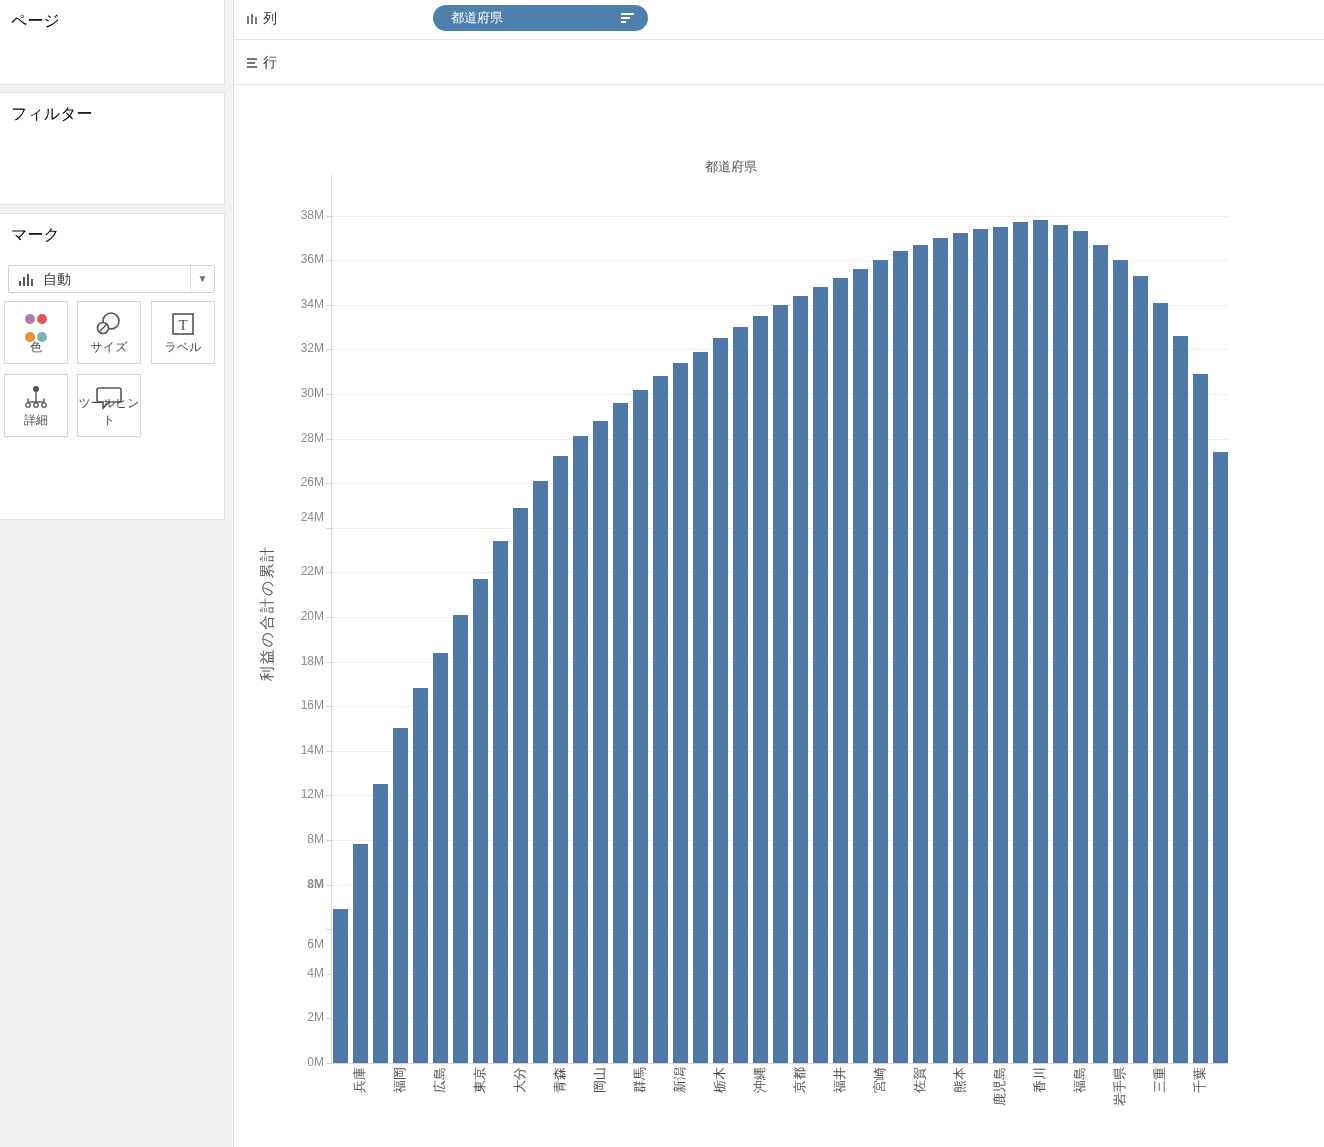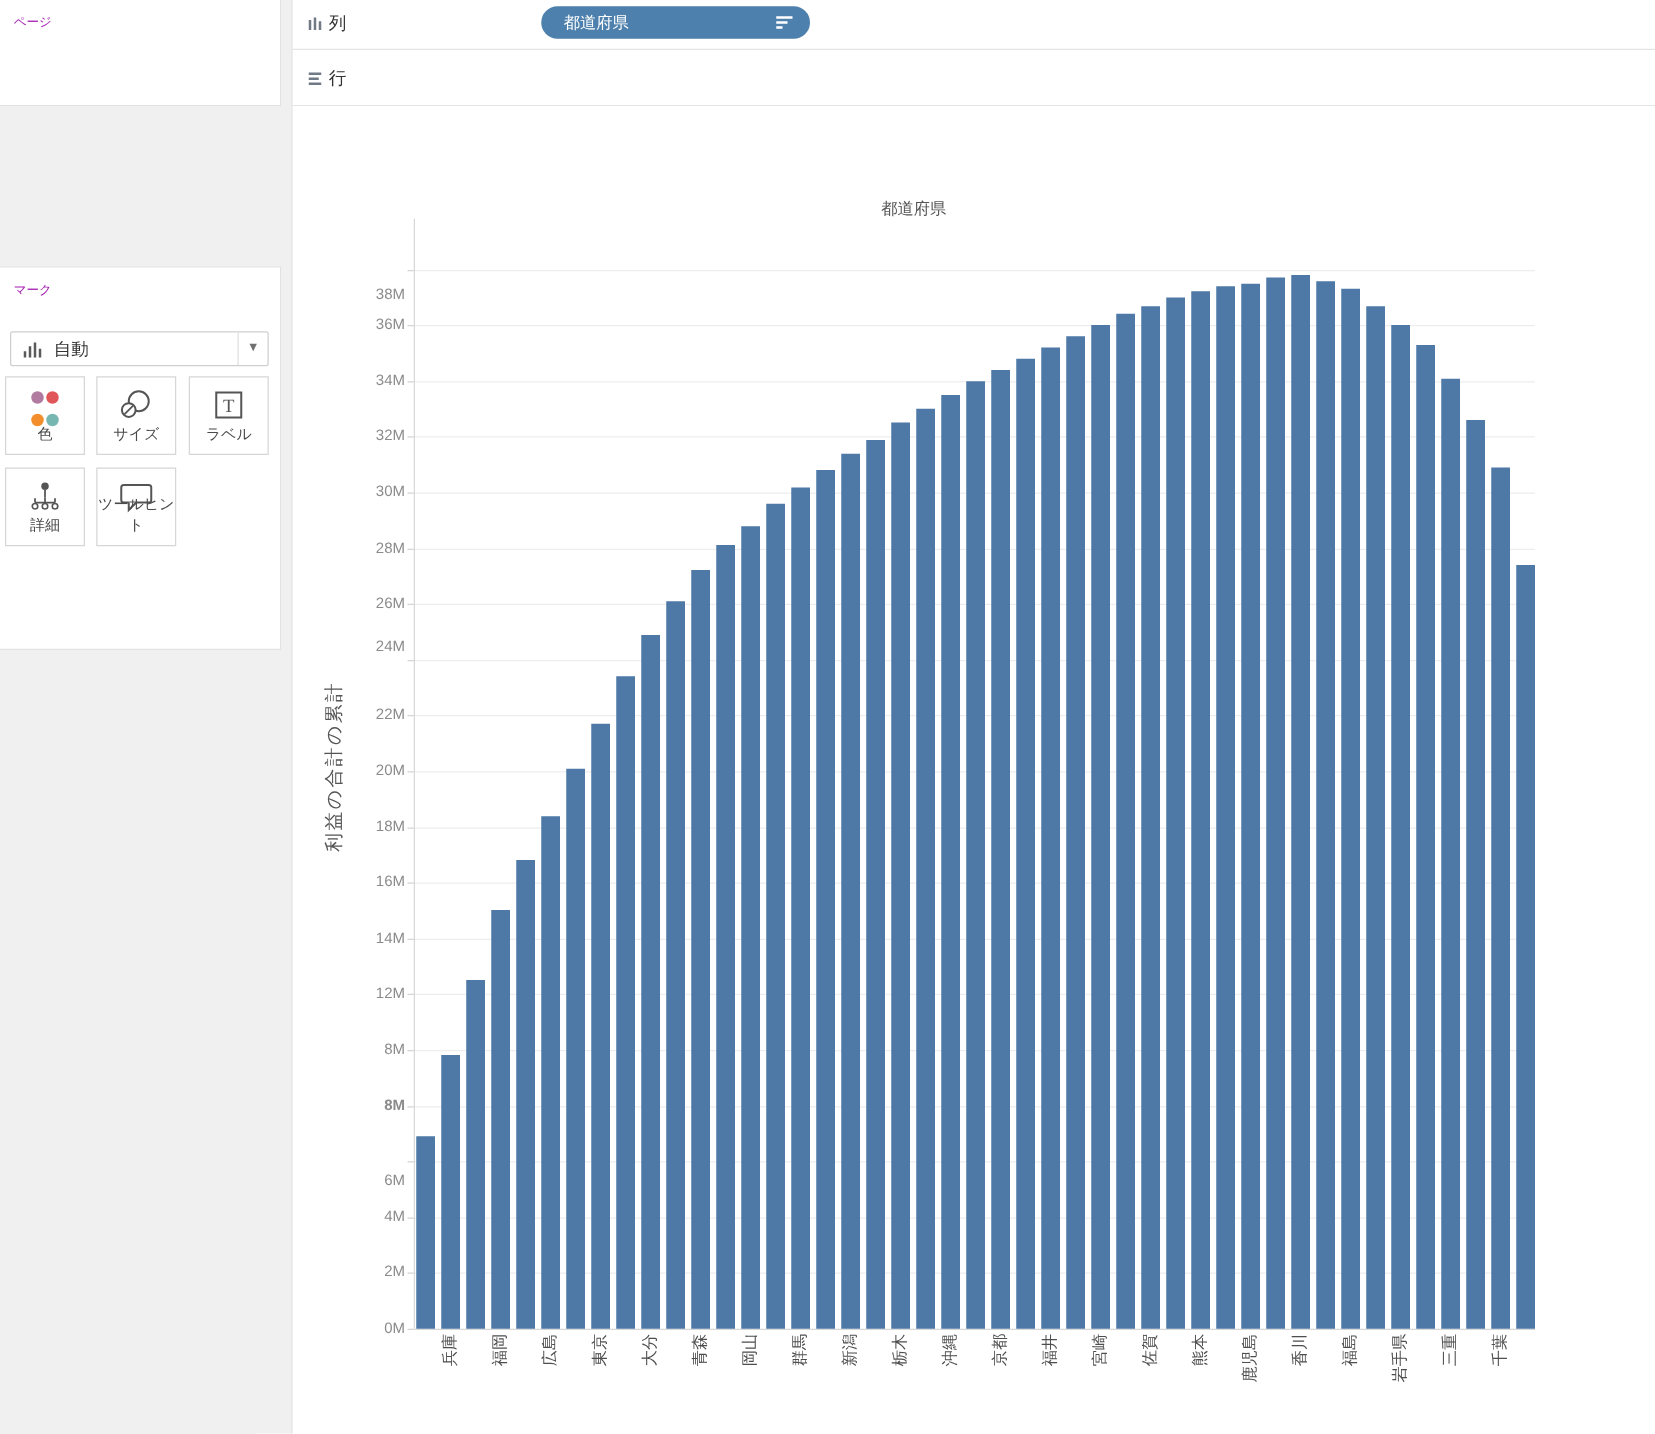--- a/index.html
+++ b/index.html
@@ -3,21 +3,21 @@
 <meta charset="utf-8">
 <style>
   * { margin:0; padding:0; box-sizing:border-box; }
   html,body { width:1324px; height:1147px; overflow:hidden;
     font-family:"Liberation Sans","DejaVu Sans",sans-serif; background:#fff; }
   #app { position:relative; width:1324px; height:1147px; background:#fff; }
 
   
   #sidebar { position:absolute; left:0; top:0; width:233px; height:1147px; background:#f0f0f0; }
   .card { position:absolute; left:0; width:225px; background:#ffffff; border:1px solid #e2e2e2; border-left:none; }
-  .card-label { position:absolute; left:11px; top:11px; font-size:10px; color:#a21caf; }
+  .card-label { position:absolute; left:11px; top:11px; font-size:16px; color:#000000; }
   #card-pages  { top:0;   height:85px;  border-top:none; }
   #card-filter { top:92px; height:113px; }
   #card-marks  { top:213px; height:307px; }
 
   .dropdown { position:absolute; left:8px; top:51px; width:207px; height:28px;
     background:#fff; border:1px solid #cfcfcf; border-radius:2px; }
   .dropdown .ddtext { position:absolute; left:34px; top:5px; font-size:14px; color:#333; }
   .dd-caret { position:absolute; right:0; top:0; width:24px; height:26px; border-left:1px solid #e0e0e0;
     color:#707070; font-size:10px; text-align:center; line-height:26px; }
   .mini-bars { position:absolute; left:10px; top:8px; width:16px; height:12px; }
@@ -66,20 +66,23 @@
 <body>
 
 <div id="app">
 
   <div id="sidebar">
 
     <div class="card" id="card-pages">
       <div class="card-label">ページ</div>
     </div>
 
+    <div class="card" id="card-filter">
+      <div class="card-label">フィルター</div>
+    </div>
 
     <div class="card" id="card-marks">
       <div class="card-label">マーク</div>
 
       <div class="dropdown">
         <span class="mini-bars">
           <span style="left:0;height:5px"></span>
           <span style="left:4px;height:9px"></span>
           <span style="left:8px;height:12px"></span>
           <span style="left:12px;height:7px"></span>
@@ -225,21 +228,21 @@
         <div class="ytick-mark" style="left: 92px; top: 264.4px;"></div>
         <div class="ytick-label" style="left: 30px; top: 256.4px;">32M</div>
         <div class="gridline" style="left: 97px; top: 219.8px; width: 897px;"></div>
         <div class="ytick-mark" style="left: 92px; top: 219.8px;"></div>
         <div class="ytick-label" style="left: 30px; top: 211.8px;">34M</div>
         <div class="gridline" style="left: 97px; top: 175.2px; width: 897px;"></div>
         <div class="ytick-mark" style="left: 92px; top: 175.2px;"></div>
         <div class="ytick-label" style="left: 30px; top: 167.2px;">36M</div>
         <div class="gridline" style="left: 97px; top: 130.6px; width: 897px;"></div>
         <div class="ytick-mark" style="left: 92px; top: 130.6px;"></div>
-        <div class="ytick-label" style="left: 30px; top: 122.6px; margin-top: 20px;">38M</div>
+        <div class="ytick-label" style="left: 30px; top: 122.6px;">38M</div>
         <div class="axis-line" style="left: 97px; top: 90px; width: 1px; height: 888px;"></div>
         <div class="axis-line" style="left: 97px; top: 978px; width: 897px; height: 1px;"></div>
         <div class="bar" style="left: 98.5px; top: 824px; width: 15px; height: 154px; background: rgb(78, 121, 167);"></div>
         <div class="bar" style="left: 118.5px; top: 759px; width: 15px; height: 219px; background: rgb(78, 121, 167);"></div>
         <div class="bar" style="left: 138.5px; top: 699px; width: 15px; height: 279px; background: rgb(78, 121, 167);"></div>
         <div class="bar" style="left: 158.5px; top: 643px; width: 15px; height: 335px; background: rgb(78, 121, 167);"></div>
         <div class="bar" style="left: 178.5px; top: 603px; width: 15px; height: 375px; background: rgb(78, 121, 167);"></div>
         <div class="bar" style="left: 198.5px; top: 568px; width: 15px; height: 410px; background: rgb(78, 121, 167);"></div>
         <div class="bar" style="left: 218.5px; top: 530px; width: 15px; height: 448px; background: rgb(78, 121, 167);"></div>
         <div class="bar" style="left: 238.5px; top: 494px; width: 15px; height: 484px; background: rgb(78, 121, 167);"></div>

